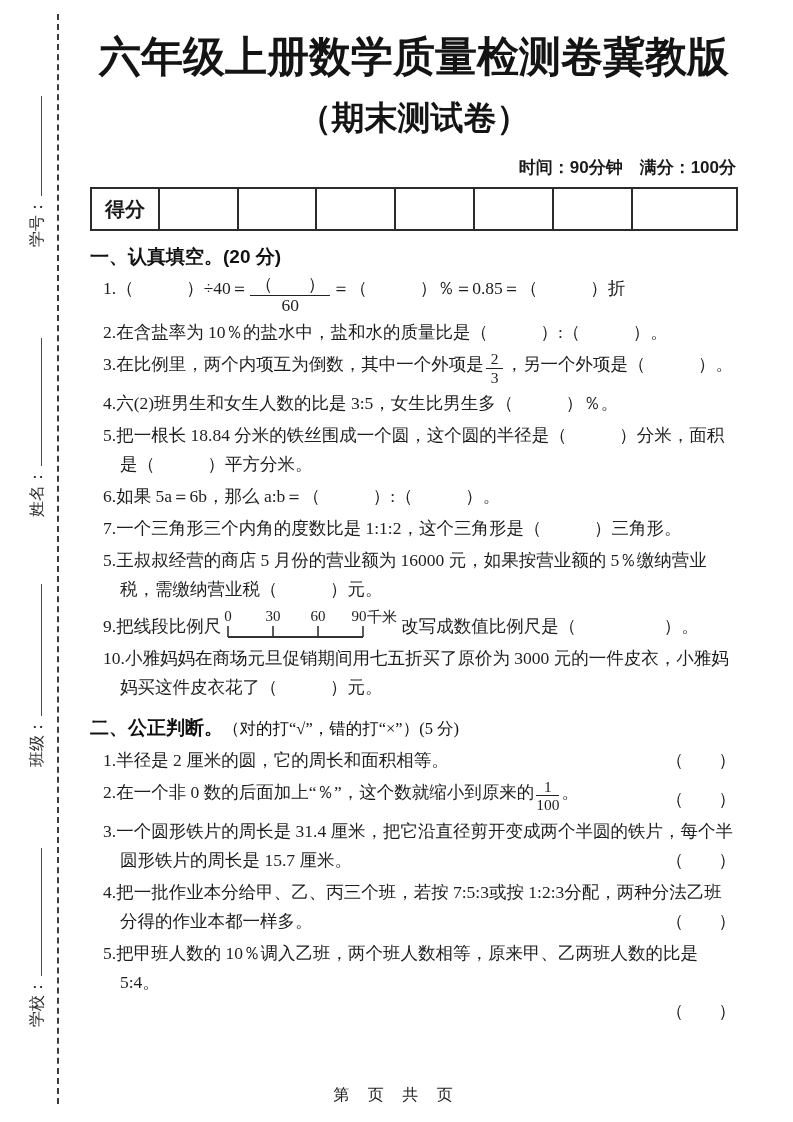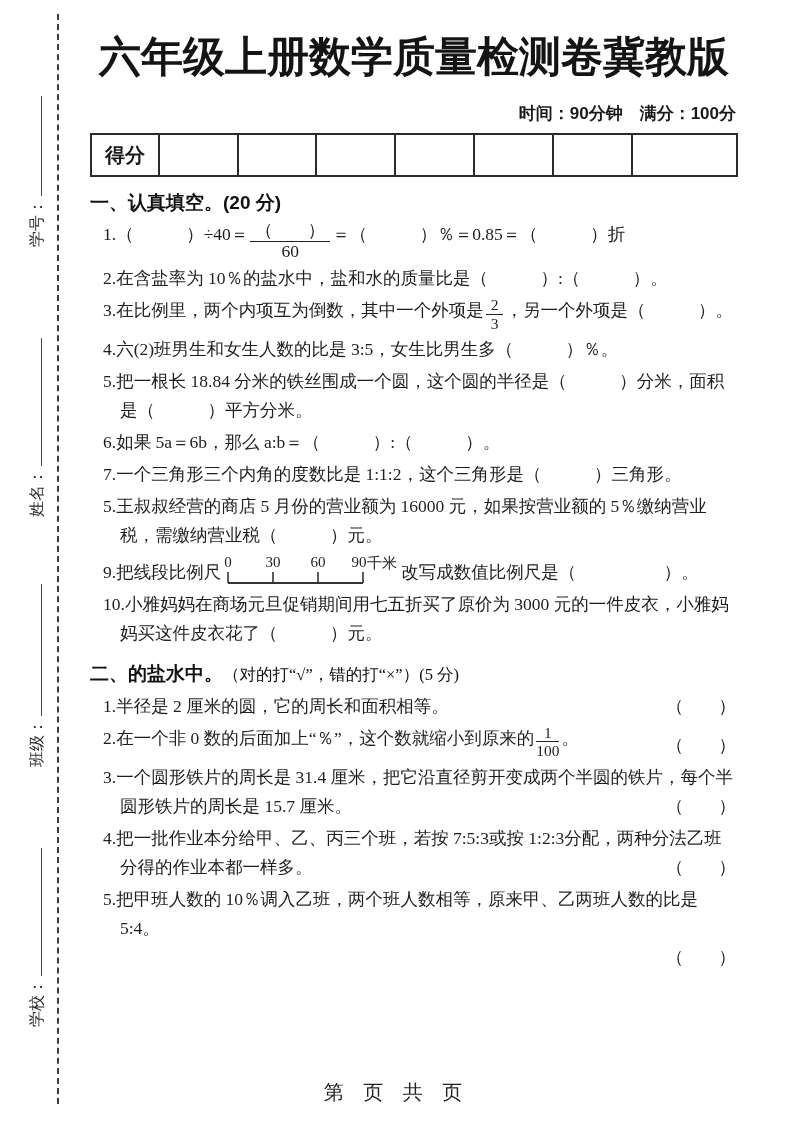--- a/index.html
+++ b/index.html
@@ -84,21 +84,21 @@
     line-height:1.12; text-indent:0; margin:0 2px;
   }
   .frac .fn { display:block; border-bottom:1.6px solid #222; padding:0 5px; }
   .frac .fd { display:block; }
   .frac.small { font-size:15.5px; vertical-align:-0.8em; }
 
   .scale-svg { vertical-align:-9px; margin:0 1px; }
 
   .footer {
     position:absolute; left:0; bottom:16px; width:100%;
-    text-align:center; font-size:20px; letter-spacing:7px;
+    text-align:center; font-size:16px; letter-spacing:7px;
     font-family:"Liberation Sans", sans-serif; color:#222;
   }
 </style>
 </head>
 <body>
 
 <div class="dashed-rail"></div>
 
 <div class="margin-field mf1">
   <span>学号：</span><span class="blank"></span>
@@ -109,20 +109,21 @@
 <div class="margin-field mf3">
   <span>班级：</span><span class="blank"></span>
 </div>
 <div class="margin-field mf4">
   <span>学校：</span><span class="blank"></span>
 </div>
 
 <div class="content">
 
   <div class="title">六年级上册数学质量检测卷冀教版</div>
+  <div class="subtitle">（期末测试卷）</div>
   <div class="meta">时间：90分钟　满分：100分</div>
 
   <table class="score">
     <colgroup>
       <col style="width:10.5%">
         <col style="width:12.2%">
         <col style="width:12.2%">
         <col style="width:12.2%">
       <col style="width:12.2%">
         <col style="width:12.2%">
@@ -168,21 +169,21 @@
         <text x="137" y="14" font-size="15" text-anchor="middle" fill="#222" font-family="Liberation Serif, serif">90</text>
         <text x="145" y="15" font-size="15" text-anchor="start" fill="#222" font-family="Liberation Serif, serif">千米</text>
         <path d="M6 30 H141" stroke="#333" stroke-width="1.8" fill="none"></path>
         <path d="M6 30 V19 M51 30 V19 M96 30 V19 M141 30 V19" stroke="#333" stroke-width="1.6" fill="none"></path>
       </svg><span>改写成数值比例尺是（　　　　　）。</span>
     </div>
     <div class="q">10.小雅妈妈在商场元旦促销期间用七五折买了原价为 3000 元的一件皮衣，小雅妈妈买这件皮衣花了（　　　）元。</div>
   </div>
 
   <div class="sec-heading">
-    <span>二、的盐水中。</span><span class="note">（对的打“√”，错的打“×”）(5 分)</span>
+    <span>二、公正判断。</span><span class="note">（对的打“√”，错的打“×”）(5 分)</span>
   </div>
 
   <div class="questions">
     <div class="q jq">
       <span>1.半径是 2 厘米的圆，它的周长和面积相等。</span>
       <span class="jans">（　　）</span>
     </div>
     <div class="q jq">
       <span>2.在一个非 0 数的后面加上“％”，这个数就缩小到原来的</span><span class="frac small"><span class="fn">1</span><span class="fd">100</span></span><span>。</span>
       <span class="jans">（　　）</span>

